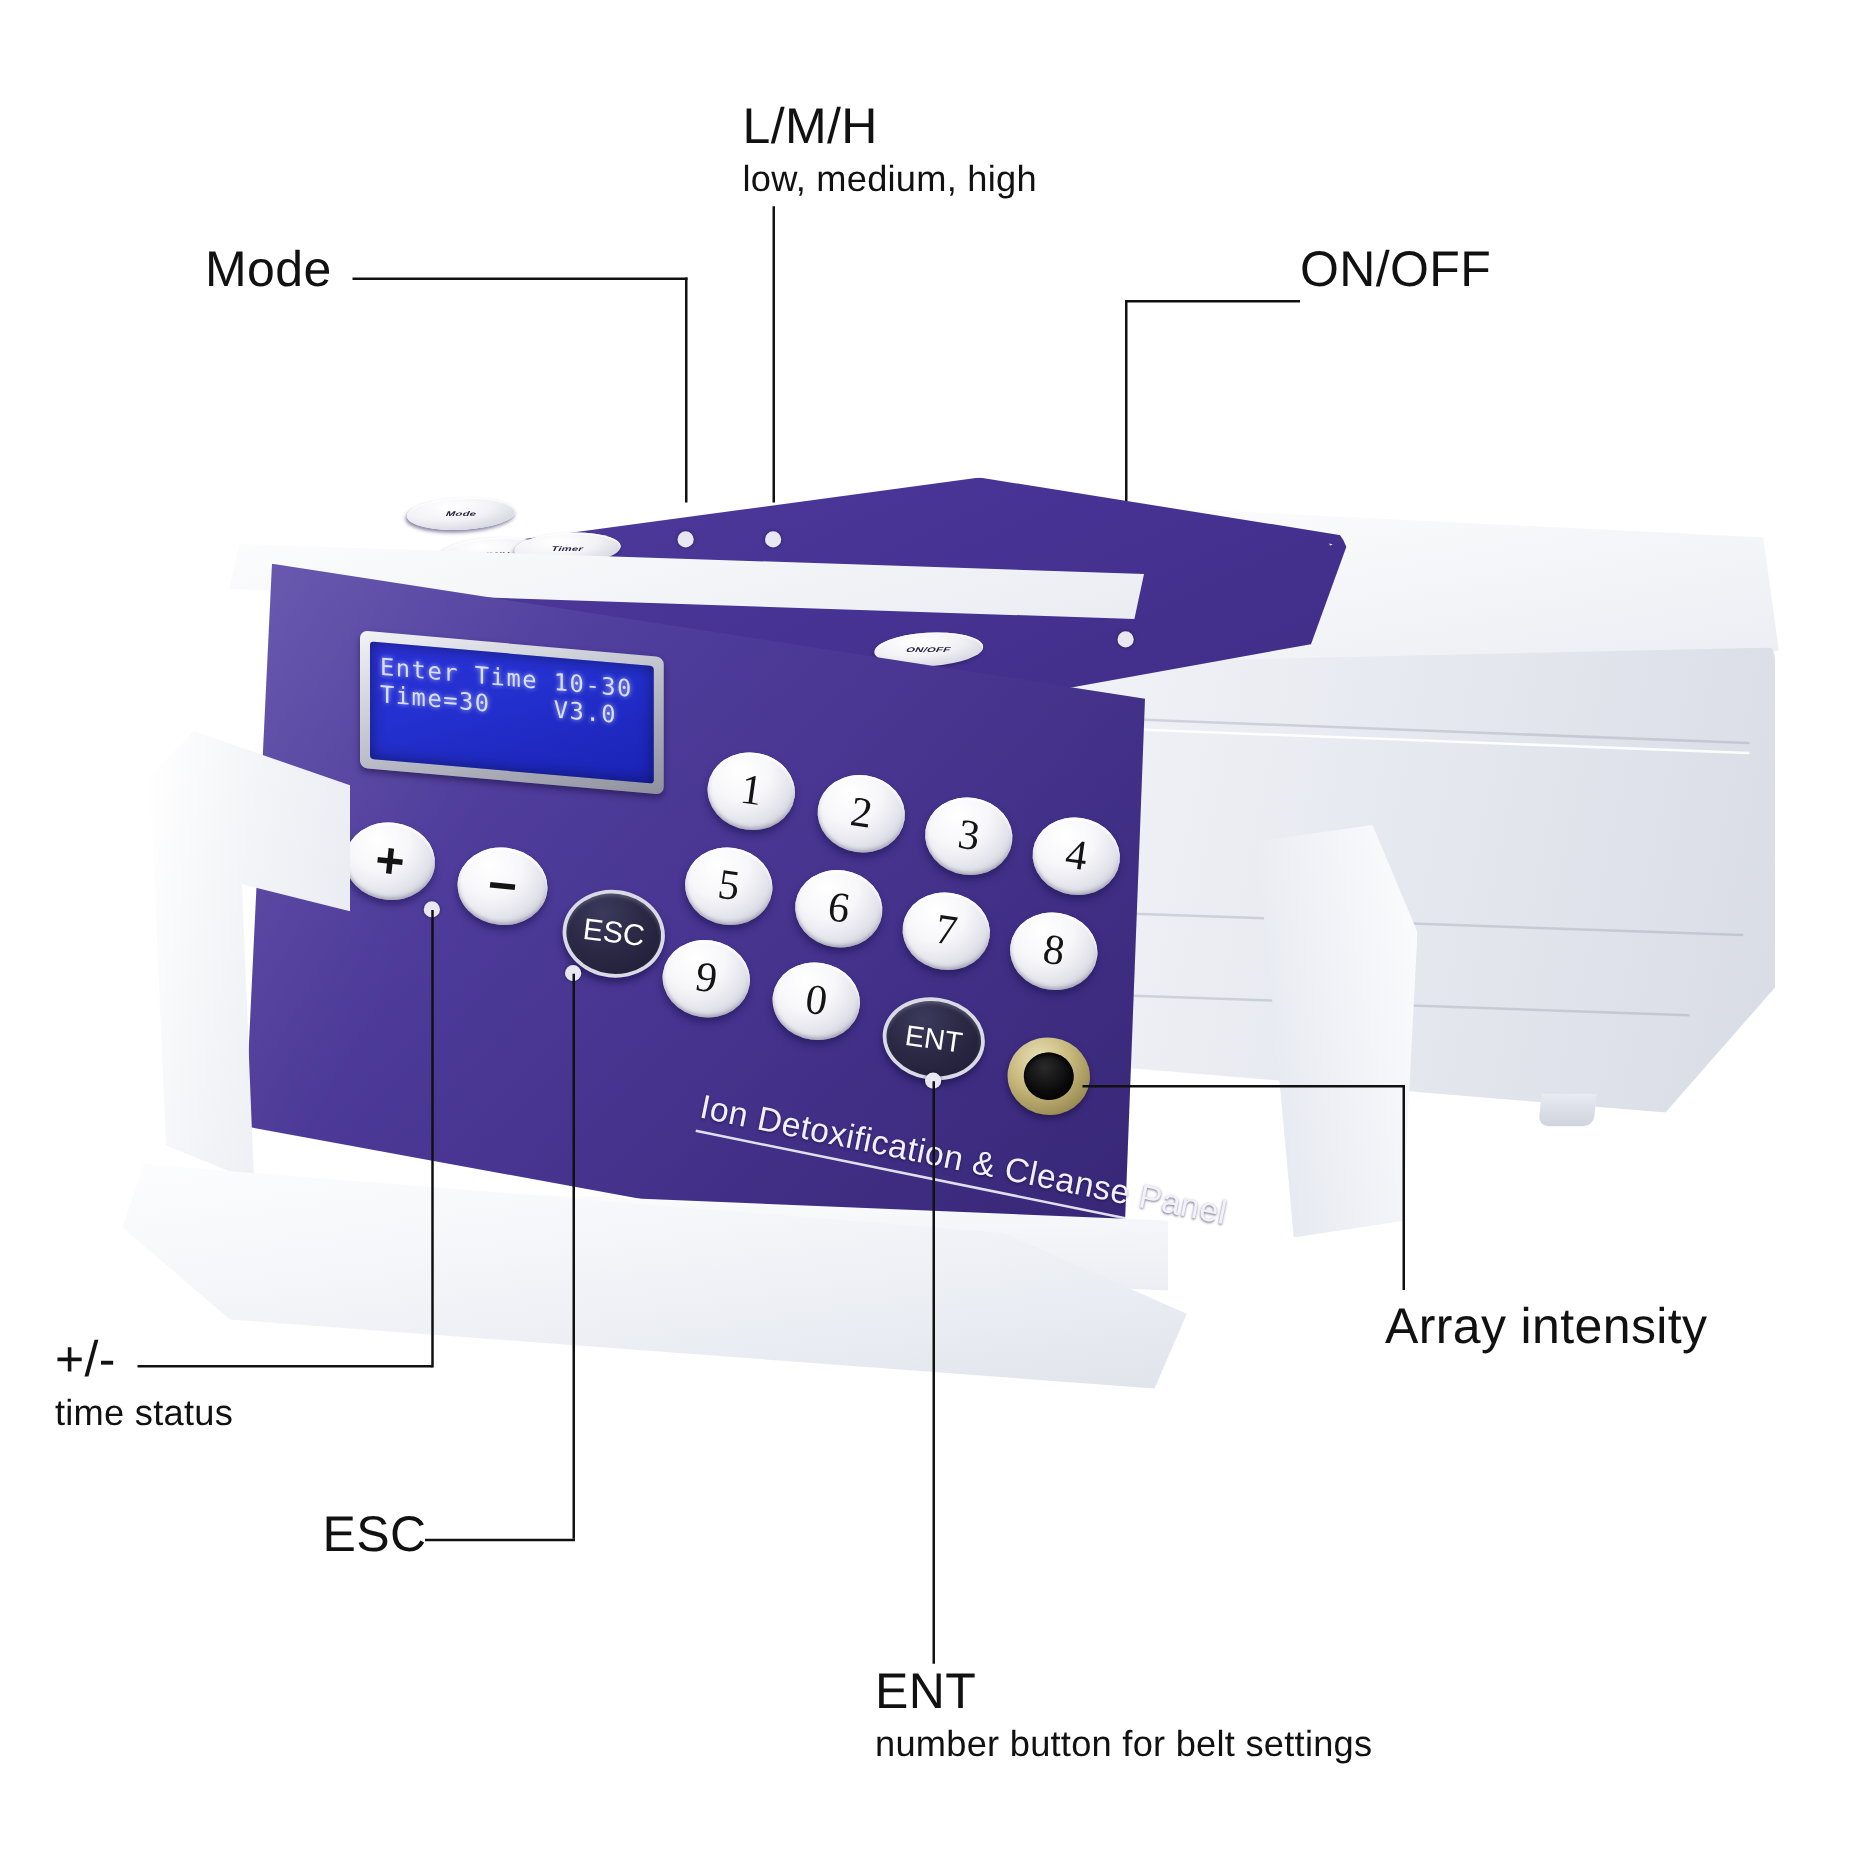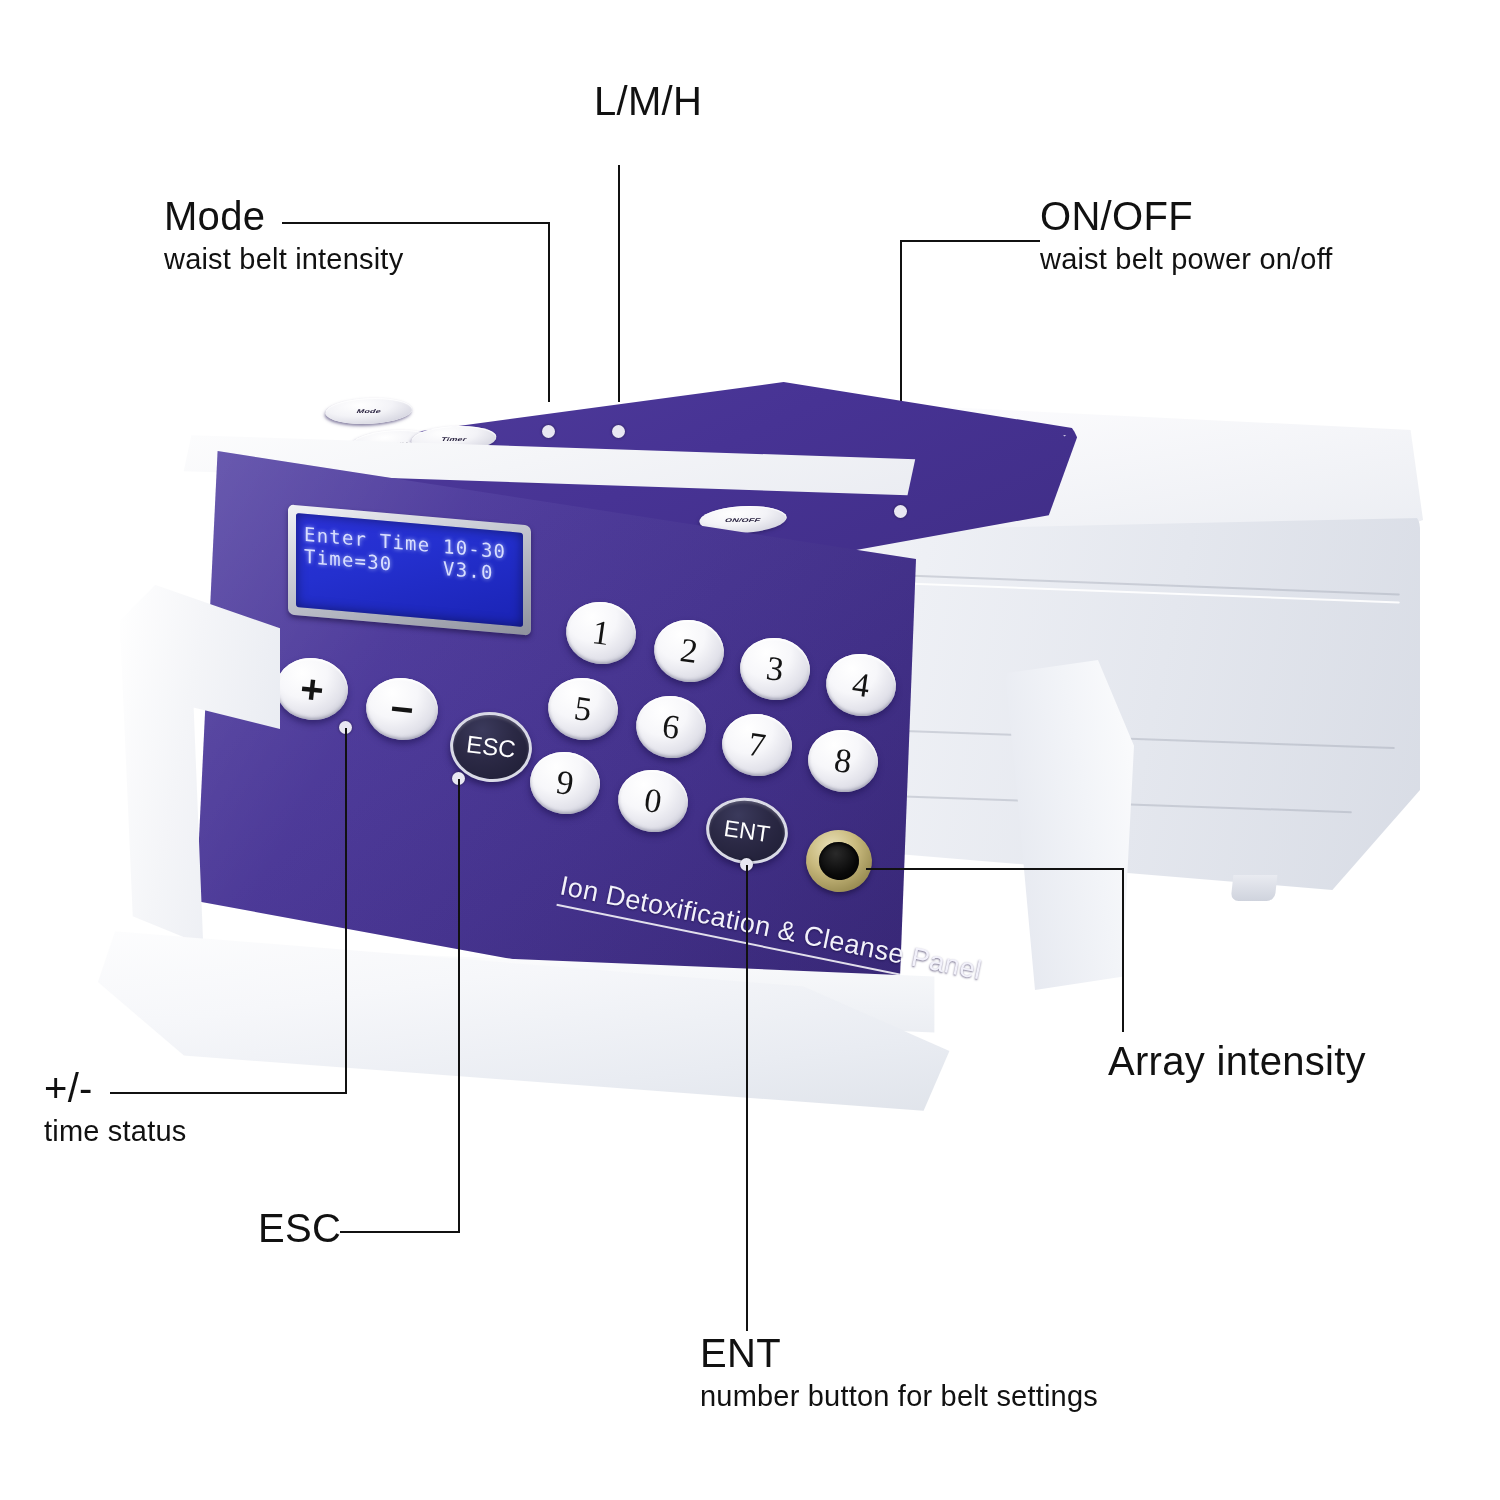--- a/index.html
+++ b/index.html
@@ -194,33 +194,32 @@
   .foot{
     position:absolute;background:linear-gradient(180deg,#e9ebf1,#cfd3dd);
     border-radius:0 0 8px 8px;
   }
 </style>
 </head>
 <body>
 
 <div class="anno" style="left:594px;top:78px;">
   <div class="ttl">L/M/H</div>
+  <div class="sub">low, medium, high</div>
 </div>
 <div class="ld ldv" style="left:618px;top:165px;height:237px;"></div>
 
 <div class="anno" style="left:164px;top:193px;">
   <div class="ttl">Mode</div>
-  <div class="sub">waist belt intensity</div>
 </div>
 <div class="ld ldh" style="left:282px;top:222px;width:268px;"></div>
 <div class="ld ldv" style="left:548px;top:222px;height:180px;"></div>
 
 <div class="anno" style="left:1040px;top:193px;">
   <div class="ttl">ON/OFF</div>
-  <div class="sub">waist belt power on/off</div>
 </div>
 <div class="ld ldh" style="left:900px;top:240px;width:140px;"></div>
 <div class="ld ldv" style="left:900px;top:240px;height:272px;"></div>
 
 <div id="device">
 
   <div class="body-top"></div>
   <div class="body-right"></div>
   <div class="seam" style="left:700px;top:250px;width:700px;transform:rotate(2.2deg);"></div>
   <div class="seam lt" style="left:700px;top:258px;width:700px;transform:rotate(2.2deg);"></div>

